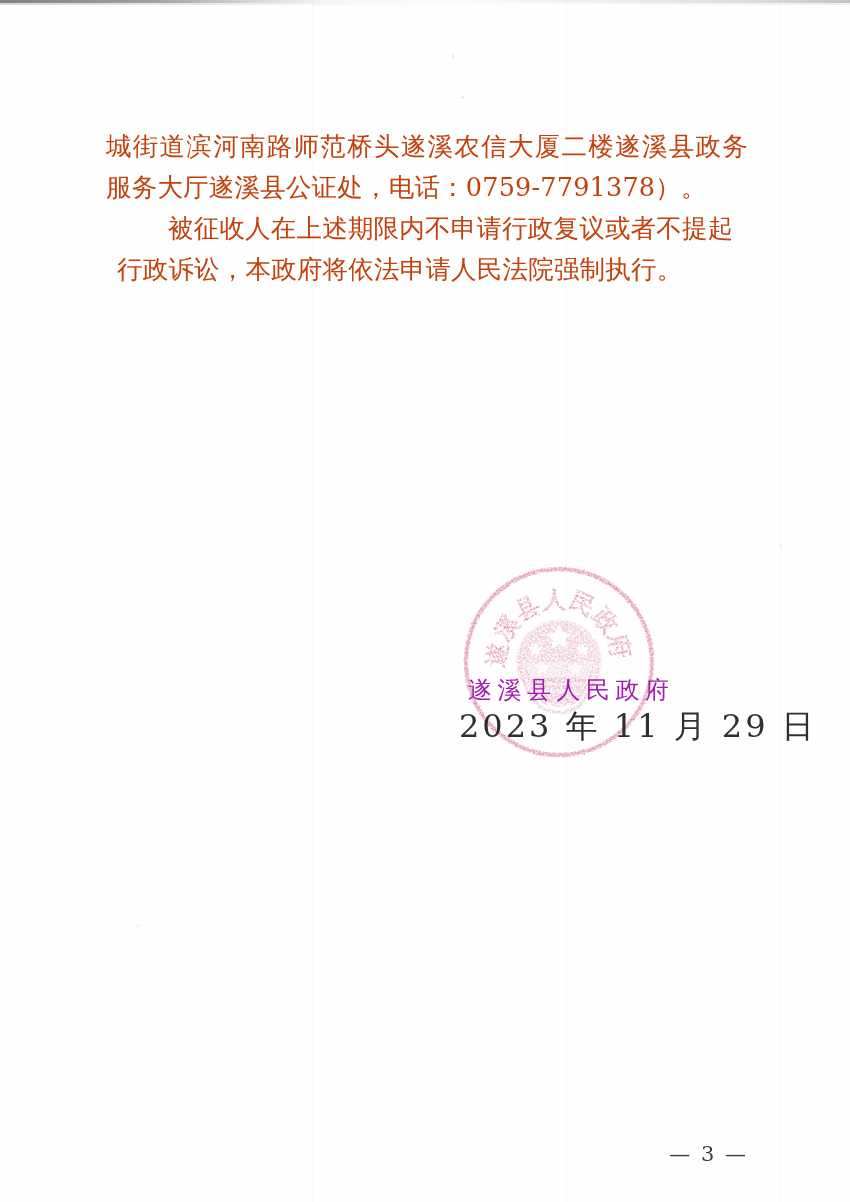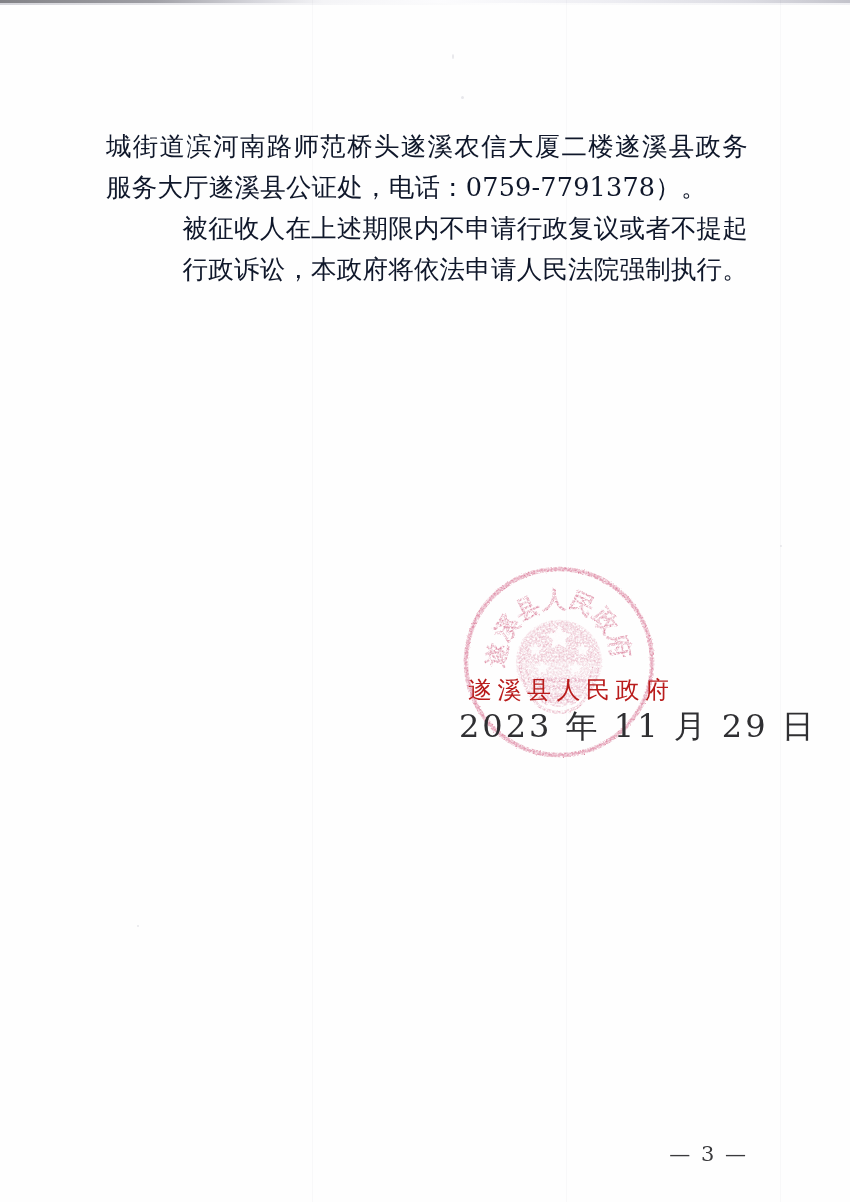--- a/index.html
+++ b/index.html
@@ -55,32 +55,33 @@
     position: absolute;
     left: 106px;
     top: 126px;
     width: 642px;
   }
 
   .para {
     margin: 0;
     font-size: 25.5px;
     line-height: 41px;
-    color: #0f172a;
+    color: #c2410c;
     text-align: justify;
     text-justify: inter-character;
     letter-spacing: .2px;
     font-family: "DejaVu Serif", "Liberation Serif", serif;
     font-weight: 400;
   }
   .para.indent {
     text-indent: 2em;
   }
   .para:last-child {
-    text-align: right;
+    text-align: left;
+    margin-left: 11px;
   }
 
   .sign-block {
     position: absolute;
     left: 0;
     top: 0;
     width: 850px;
   }
 
   .seal {
@@ -92,21 +93,21 @@
     pointer-events: none;
   }
 
   .sign-name {
     position: absolute;
     left: 468px;
     top: 676px;
     font-size: 24px;
     line-height: 28px;
     letter-spacing: 5.5px;
-    color: #b91c1c;
+    color: #a21caf;
     white-space: nowrap;
     font-family: "DejaVu Serif", "Liberation Serif", serif;
   }
 
   .sign-date {
     position: absolute;
     left: 459px;
     top: 712px;
     font-size: 32px;
     line-height: 28px;

